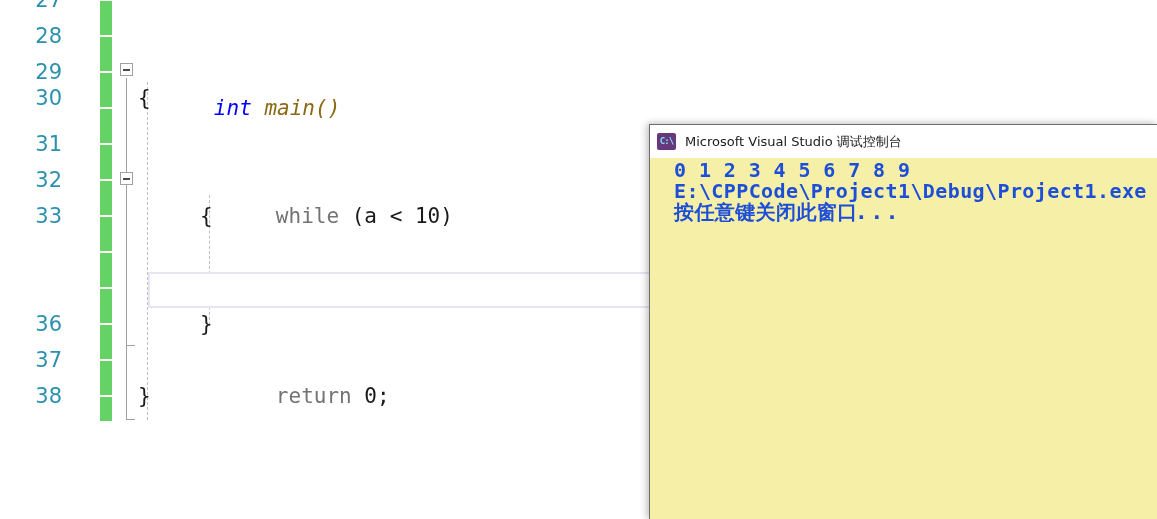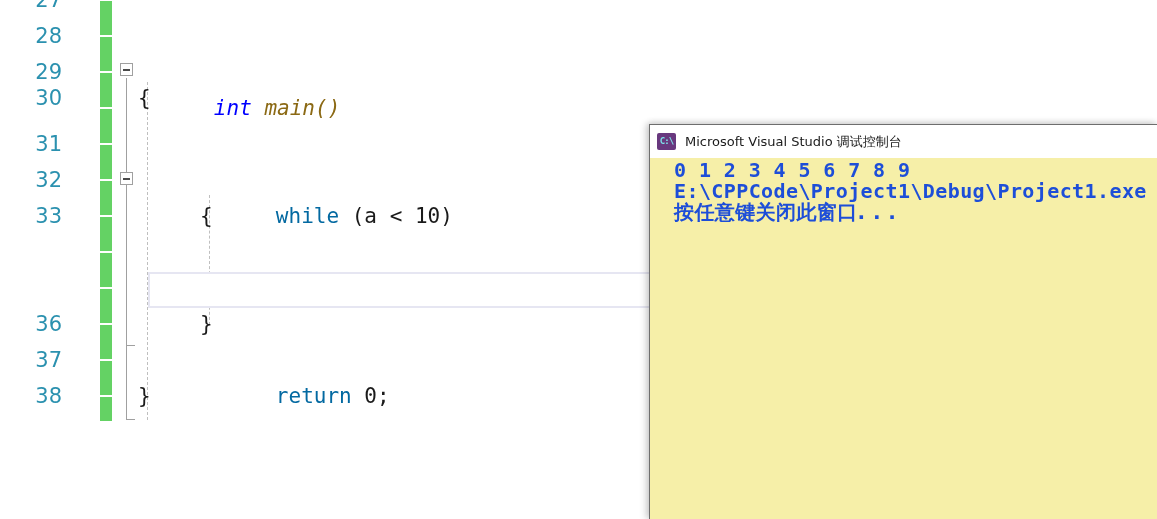--- a/index.html
+++ b/index.html
@@ -96,21 +96,21 @@
   
   .src {
     position: absolute;
     font-family: "DejaVu Sans Mono", monospace;
     font-size: 21px;
     line-height: 36px;
     white-space: pre;
     color: #1a1a1a;
   }
   .kw-blue   { color: #0000ff; }
-  .kw-purple { color: #0369a1; }
+  .kw-purple { color: #737373; }
   .fn        { color: #8b6914; }
   .str       { color: #c00000; }
   .ident     { color: #2b2bb0; }
   .punc      { color: #1a1a1a; }
 
   
   #current-line-box {
     position: absolute;
     left: 148px;
     top: 272px;

